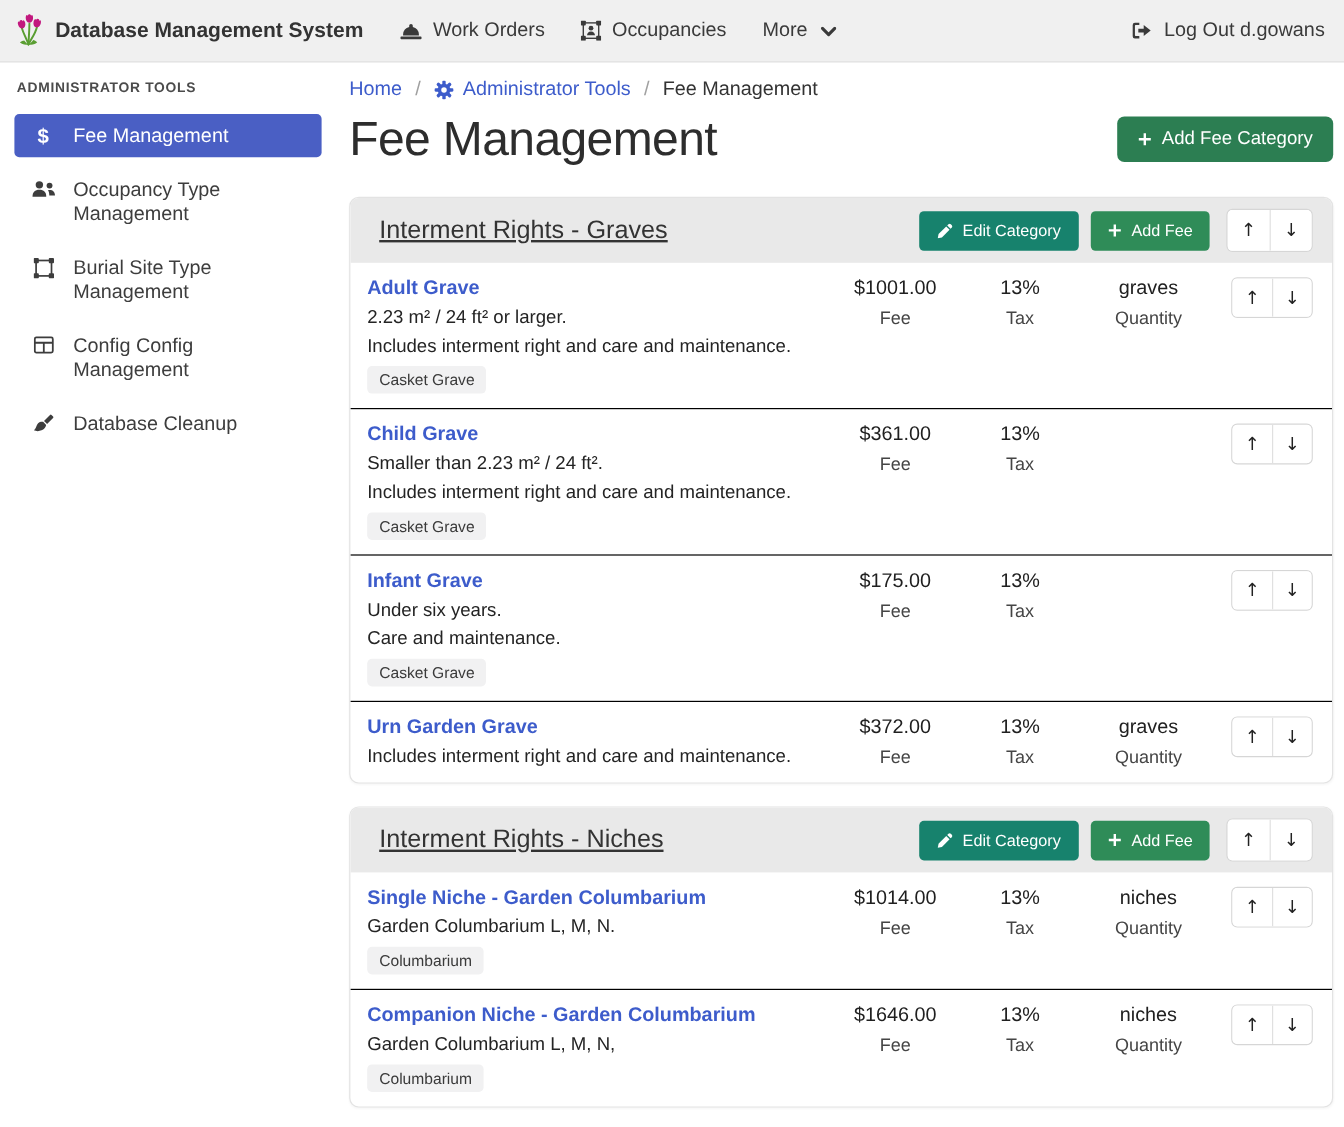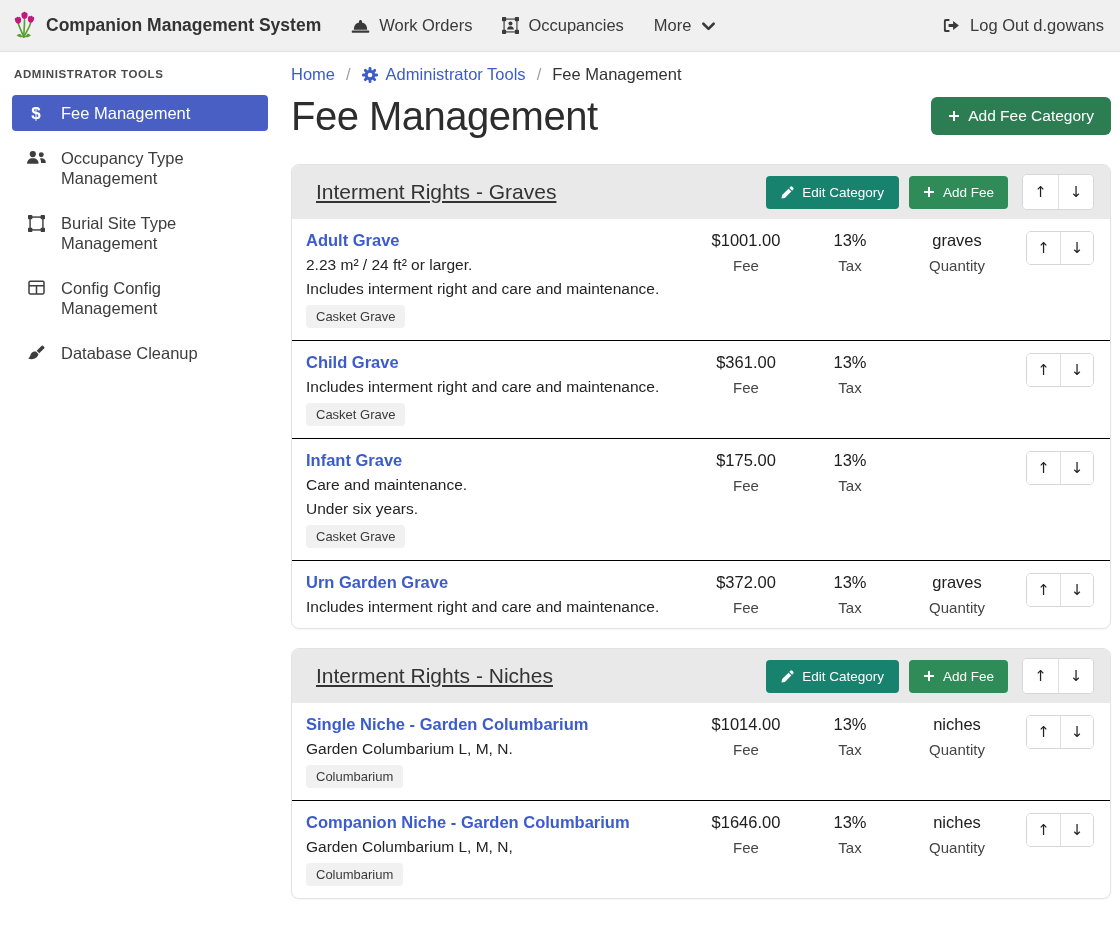--- a/index.html
+++ b/index.html
@@ -95,21 +95,21 @@
           </g>
           <path d="M8.5 23.5 C9.8 25.2 11 26.4 12.2 27 C9 27.6 6.4 26.8 4.7 25.1 C6 24.2 7.3 23.6 8.5 23.5 Z" fill="#5a9e32"></path>
           <path d="M16.3 23.2 C15 24.9 13.5 26.3 12.2 27 C15.5 27.7 18.2 26.8 19.8 25.1 C18.6 24.1 17.4 23.4 16.3 23.2 Z" fill="#5a9e32"></path>
           <g fill="#c2187e">
             <path transform="translate(13,5)" d="M-3.2,-1 C-3.2,-3.4 -2.1,-4.4 -1.6,-2.9 C-1,-4.7 1,-4.7 1.6,-2.9 C2.1,-4.4 3.2,-3.4 3.2,-1 C3.2,1.6 1.6,3.2 0,3.2 C-1.6,3.2 -3.2,1.6 -3.2,-1 Z"></path>
             <path transform="translate(6.5,10) rotate(-14)" d="M-3.2,-1 C-3.2,-3.4 -2.1,-4.4 -1.6,-2.9 C-1,-4.7 1,-4.7 1.6,-2.9 C2.1,-4.4 3.2,-3.4 3.2,-1 C3.2,1.6 1.6,3.2 0,3.2 C-1.6,3.2 -3.2,1.6 -3.2,-1 Z"></path>
             <path transform="translate(19.5,9) rotate(14)" d="M-3.2,-1 C-3.2,-3.4 -2.1,-4.4 -1.6,-2.9 C-1,-4.7 1,-4.7 1.6,-2.9 C2.1,-4.4 3.2,-3.4 3.2,-1 C3.2,1.6 1.6,3.2 0,3.2 C-1.6,3.2 -3.2,1.6 -3.2,-1 Z"></path>
           </g>
         </svg>
       </span>
-    <span class="brand-title">Companion Management System</span>
+    <span class="brand-title">Database Management System</span>
   </div>
   <nav style="display:flex;align-items:center;" id="topbar-nav">
       <div class="nav-item">
         <span class="icon">
           <svg viewBox="0 0 20 17" width="19" height="16" fill="currentColor">
             <path d="M10 2.2c.9 0 1.6.7 1.6 1.6v1A7.2 7.2 0 0 1 17 11.2v1.2H3v-1.2a7.2 7.2 0 0 1 5.4-6.4v-1c0-.9.7-1.6 1.6-1.6z"></path>
             <rect x=".7" y="13.3" width="18.6" height="2.3" rx=".7"></rect>
           </svg>
         </span>
         <span>Work Orders</span>
@@ -292,41 +292,41 @@
             <div class="arrow-group row-arrows">
               <button class="arrow-btn">
                 <span>↑</span>
               </button>
               <button class="arrow-btn">
                 <span>↓</span>
               </button>
             </div>
           </div>
           <div class="fee-row">
-            <div class="fee-main"><a class="fee-name">Child Grave</a><div class="fee-desc">Includes interment right and care and maintenance.</div><div><span class="fee-badge">Casket Grave</span></div></div>
+            <div class="fee-main"><a class="fee-name">Child Grave</a><div class="fee-desc">Smaller than 2.23 m² / 24 ft².</div><div class="fee-desc">Includes interment right and care and maintenance.</div><div><span class="fee-badge">Casket Grave</span></div></div>
             <div class="fee-col">
               <div class="col-value">$361.00</div>
               <div class="col-label">Fee</div>
             </div>
             <div class="fee-col">
               <div class="col-value">13%</div>
               <div class="col-label">Tax</div>
             </div>
             <div class="fee-col qty"></div>
             <div class="arrow-group row-arrows">
               <button class="arrow-btn">
                 <span>↑</span>
               </button>
               <button class="arrow-btn">
                 <span>↓</span>
               </button>
             </div>
           </div>
           <div class="fee-row">
-            <div class="fee-main"><a class="fee-name">Infant Grave</a><div class="fee-desc">Care and maintenance.</div><div class="fee-desc">Under six years.</div><div><span class="fee-badge">Casket Grave</span></div></div>
+            <div class="fee-main"><a class="fee-name">Infant Grave</a><div class="fee-desc">Under six years.</div><div class="fee-desc">Care and maintenance.</div><div><span class="fee-badge">Casket Grave</span></div></div>
             <div class="fee-col">
               <div class="col-value">$175.00</div>
               <div class="col-label">Fee</div>
             </div>
             <div class="fee-col">
               <div class="col-value">13%</div>
               <div class="col-label">Tax</div>
             </div>
             <div class="fee-col qty"></div>
             <div class="arrow-group row-arrows">

